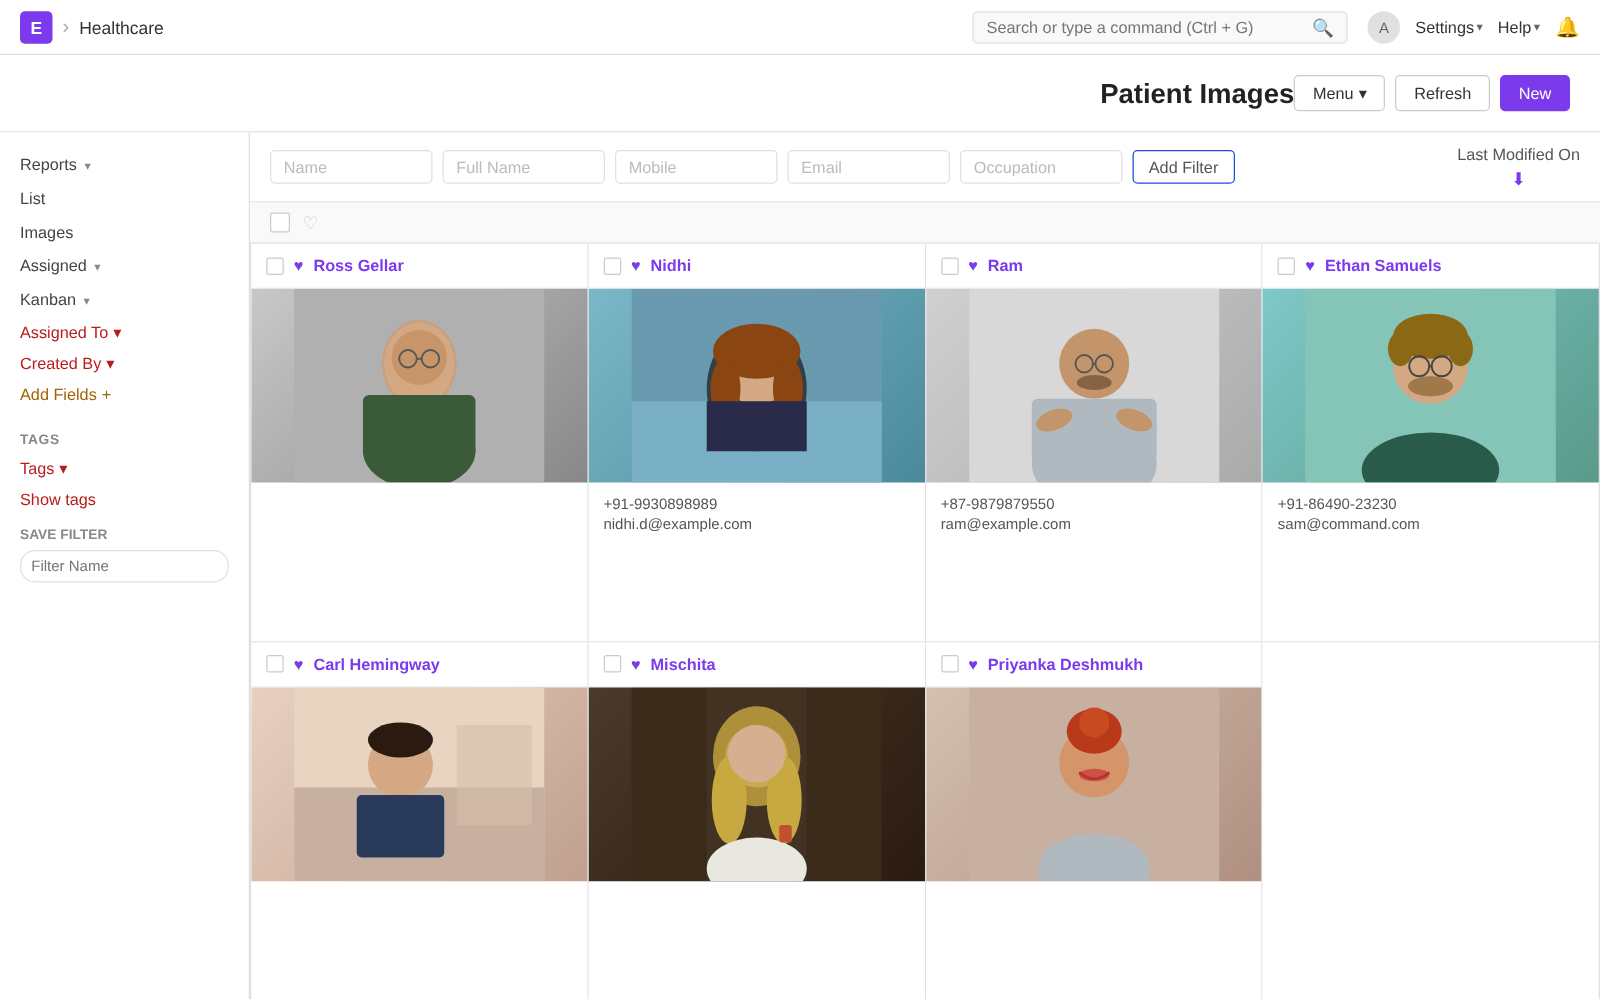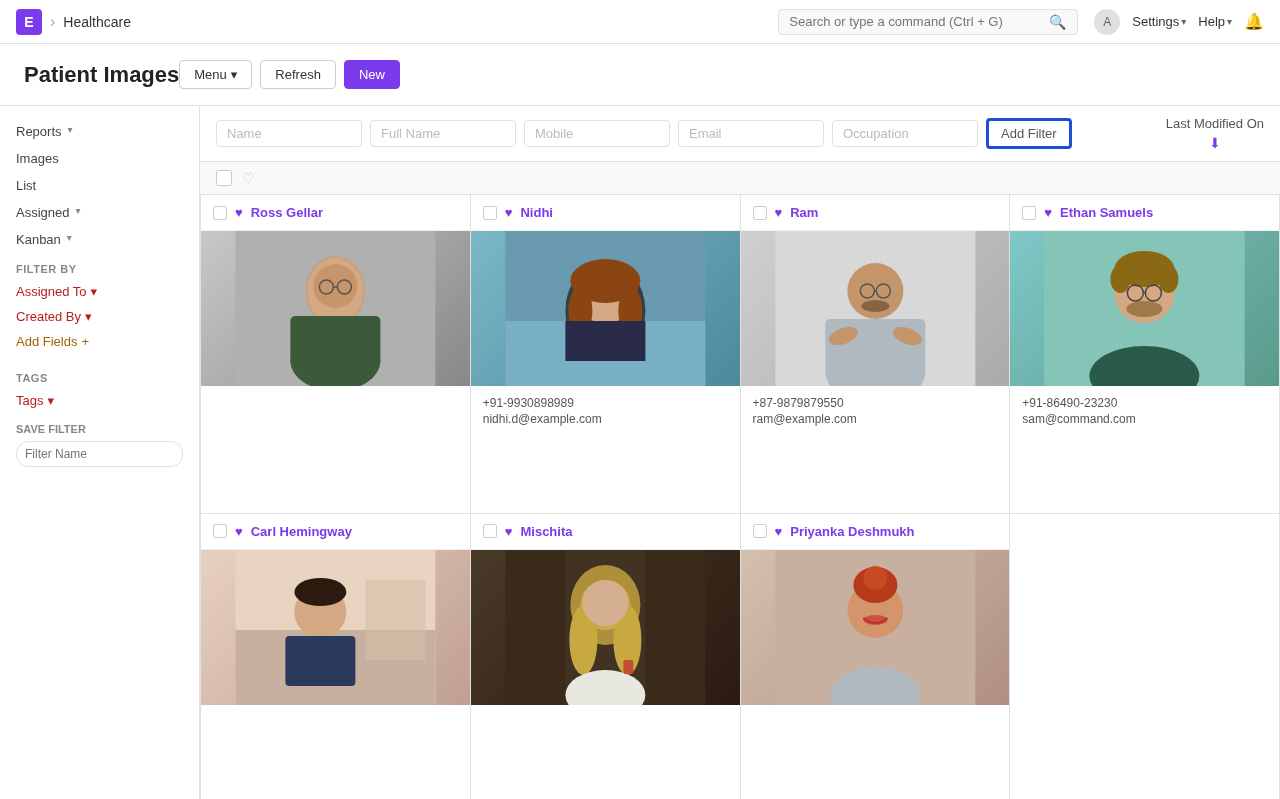--- a/index.html
+++ b/index.html
@@ -31,40 +31,40 @@
     .topnav-avatar {
       width: 26px; height: 26px; border-radius: 50%; background: #e0e0e0;
       display: flex; align-items: center; justify-content: center; font-size: 12px; color: #666;
     }
     .topnav-link { font-size: 13px; color: #333; cursor: pointer; display: flex; align-items: center; gap: 2px; }
     .topnav-link .caret { font-size: 10px; color: #666; }
     .topnav-bell { font-size: 16px; color: #666; cursor: pointer; }
 
     
     .page-header {
-      display: flex; align-items: center; justify-content: flex-start;
+      display: flex; align-items: center; justify-content: flex-end;
       padding: 16px 24px; background: #fff; border-bottom: 1px solid #e0e0e0;
     }
     .page-title { font-size: 22px; font-weight: 600; color: #222; }
     .page-actions { display: flex; gap: 8px; align-items: center; }
     .btn { padding: 6px 14px; border-radius: 4px; font-size: 13px; cursor: pointer; border: 1px solid #ccc; background: #fff; color: #333; display: flex; align-items: center; gap: 4px; }
     .btn-primary { background: #7c3aed; color: #fff; border-color: #7c3aed; }
     .btn-menu { background: #fff; border: 1px solid #ccc; }
 
     
     .main-layout { display: flex; height: calc(100vh - 44px - 57px); }
 
     
     .sidebar {
       width: 200px; min-width: 200px; background: #fff; border-right: 1px solid #e0e0e0;
       padding: 12px 0; overflow-y: auto;
     }
     .sidebar-item {
       padding: 6px 16px; cursor: pointer; font-size: 13px; color: #444;
-      display: flex; align-items: flex-start; gap: 6px;
+      display: flex; align-items: flex-end; gap: 6px;
     }
     .sidebar-item .caret { font-size: 10px; color: #888; }
     .sidebar-section-label {
       padding: 10px 16px 4px; font-size: 11px; color: #888; font-weight: 600;
       text-transform: uppercase; letter-spacing: 0.5px;
     }
     .sidebar-filter-item {
       padding: 5px 16px; cursor: pointer; font-size: 13px; color: #b91c1c;
       display: flex; align-items: center; gap: 4px;
     }
@@ -80,25 +80,25 @@
     
     .content-area { flex: 1; display: flex; flex-direction: column; overflow: hidden; }
 
     
     .filters-bar {
       background: #fff; border-bottom: 1px solid #e0e0e0; padding: 10px 16px;
       display: flex; align-items: center; gap: 8px; flex-wrap: wrap;
     }
     .filter-input {
       border: 1px solid #e0e0e0; border-radius: 4px; padding: 5px 10px;
-      font-size: 13px; color: #999; background: #fff; outline: none; width: 146px;
+      font-size: 13px; color: #999; background: #fff; outline: none; width: 130px;
     }
     .filter-input::placeholder { color: #bbb; }
     .add-filter-btn {
-      padding: 5px 12px; border-radius: 4px; border: 3px solid #1d4ed8;
+      padding: 5px 12px; border-radius: 4px; border: 1px solid #1d4ed8;
       background: #fff; color: #555; font-size: 13px; cursor: pointer;
     }
     .last-modified-sort {
       margin-left: auto; display: flex; align-items: center; gap: 4px;
       font-size: 13px; color: #555; cursor: pointer; flex-direction: column;
     }
     .sort-icon { color: #7c3aed; font-size: 14px; }
 
     
     .grid-toolbar {
@@ -188,53 +188,55 @@
 </div>
 
 <div class="main-layout">
 
   <div class="sidebar">
     <div class="sidebar-item">
       <span>Reports</span>
       <span class="caret">▾</span>
     </div>
     <div class="sidebar-item">
+      <span>List</span>
+    </div>
+    <div class="sidebar-item">
       <span>Images</span>
-    </div>
-    <div class="sidebar-item">
-      <span>List</span>
     </div>
     <div class="sidebar-item">
       <span>Assigned</span>
       <span class="caret">▾</span>
     </div>
     <div class="sidebar-item">
       <span>Kanban</span>
       <span class="caret">▾</span>
     </div>
 
-    <div class="sidebar-section-label">FILTER BY</div>
     <div class="sidebar-filter-item">
       <span>Assigned To</span>
       <span class="caret">▾</span>
     </div>
     <div class="sidebar-filter-item">
       <span>Created By</span>
       <span class="caret">▾</span>
     </div>
     <div class="sidebar-filter-item add-fields-btn">
       <span>Add Fields</span>
       <span>+</span>
     </div>
 
     <div class="sidebar-tags-section">
       <div class="sidebar-section-label">TAGS</div>
       <div class="sidebar-filter-item">
         <span>Tags</span>
         <span class="caret">▾</span>
+      </div>
+      <div class="sidebar-filter-item">
+        <span>Show tags</span>
       </div>
     </div>
 
     <div class="save-filter-section">
       <div class="save-filter-label">SAVE FILTER</div>
       <input class="filter-name-input" type="text" placeholder="Filter Name" style="">
     </div>
   </div>
 
   <div class="content-area">

